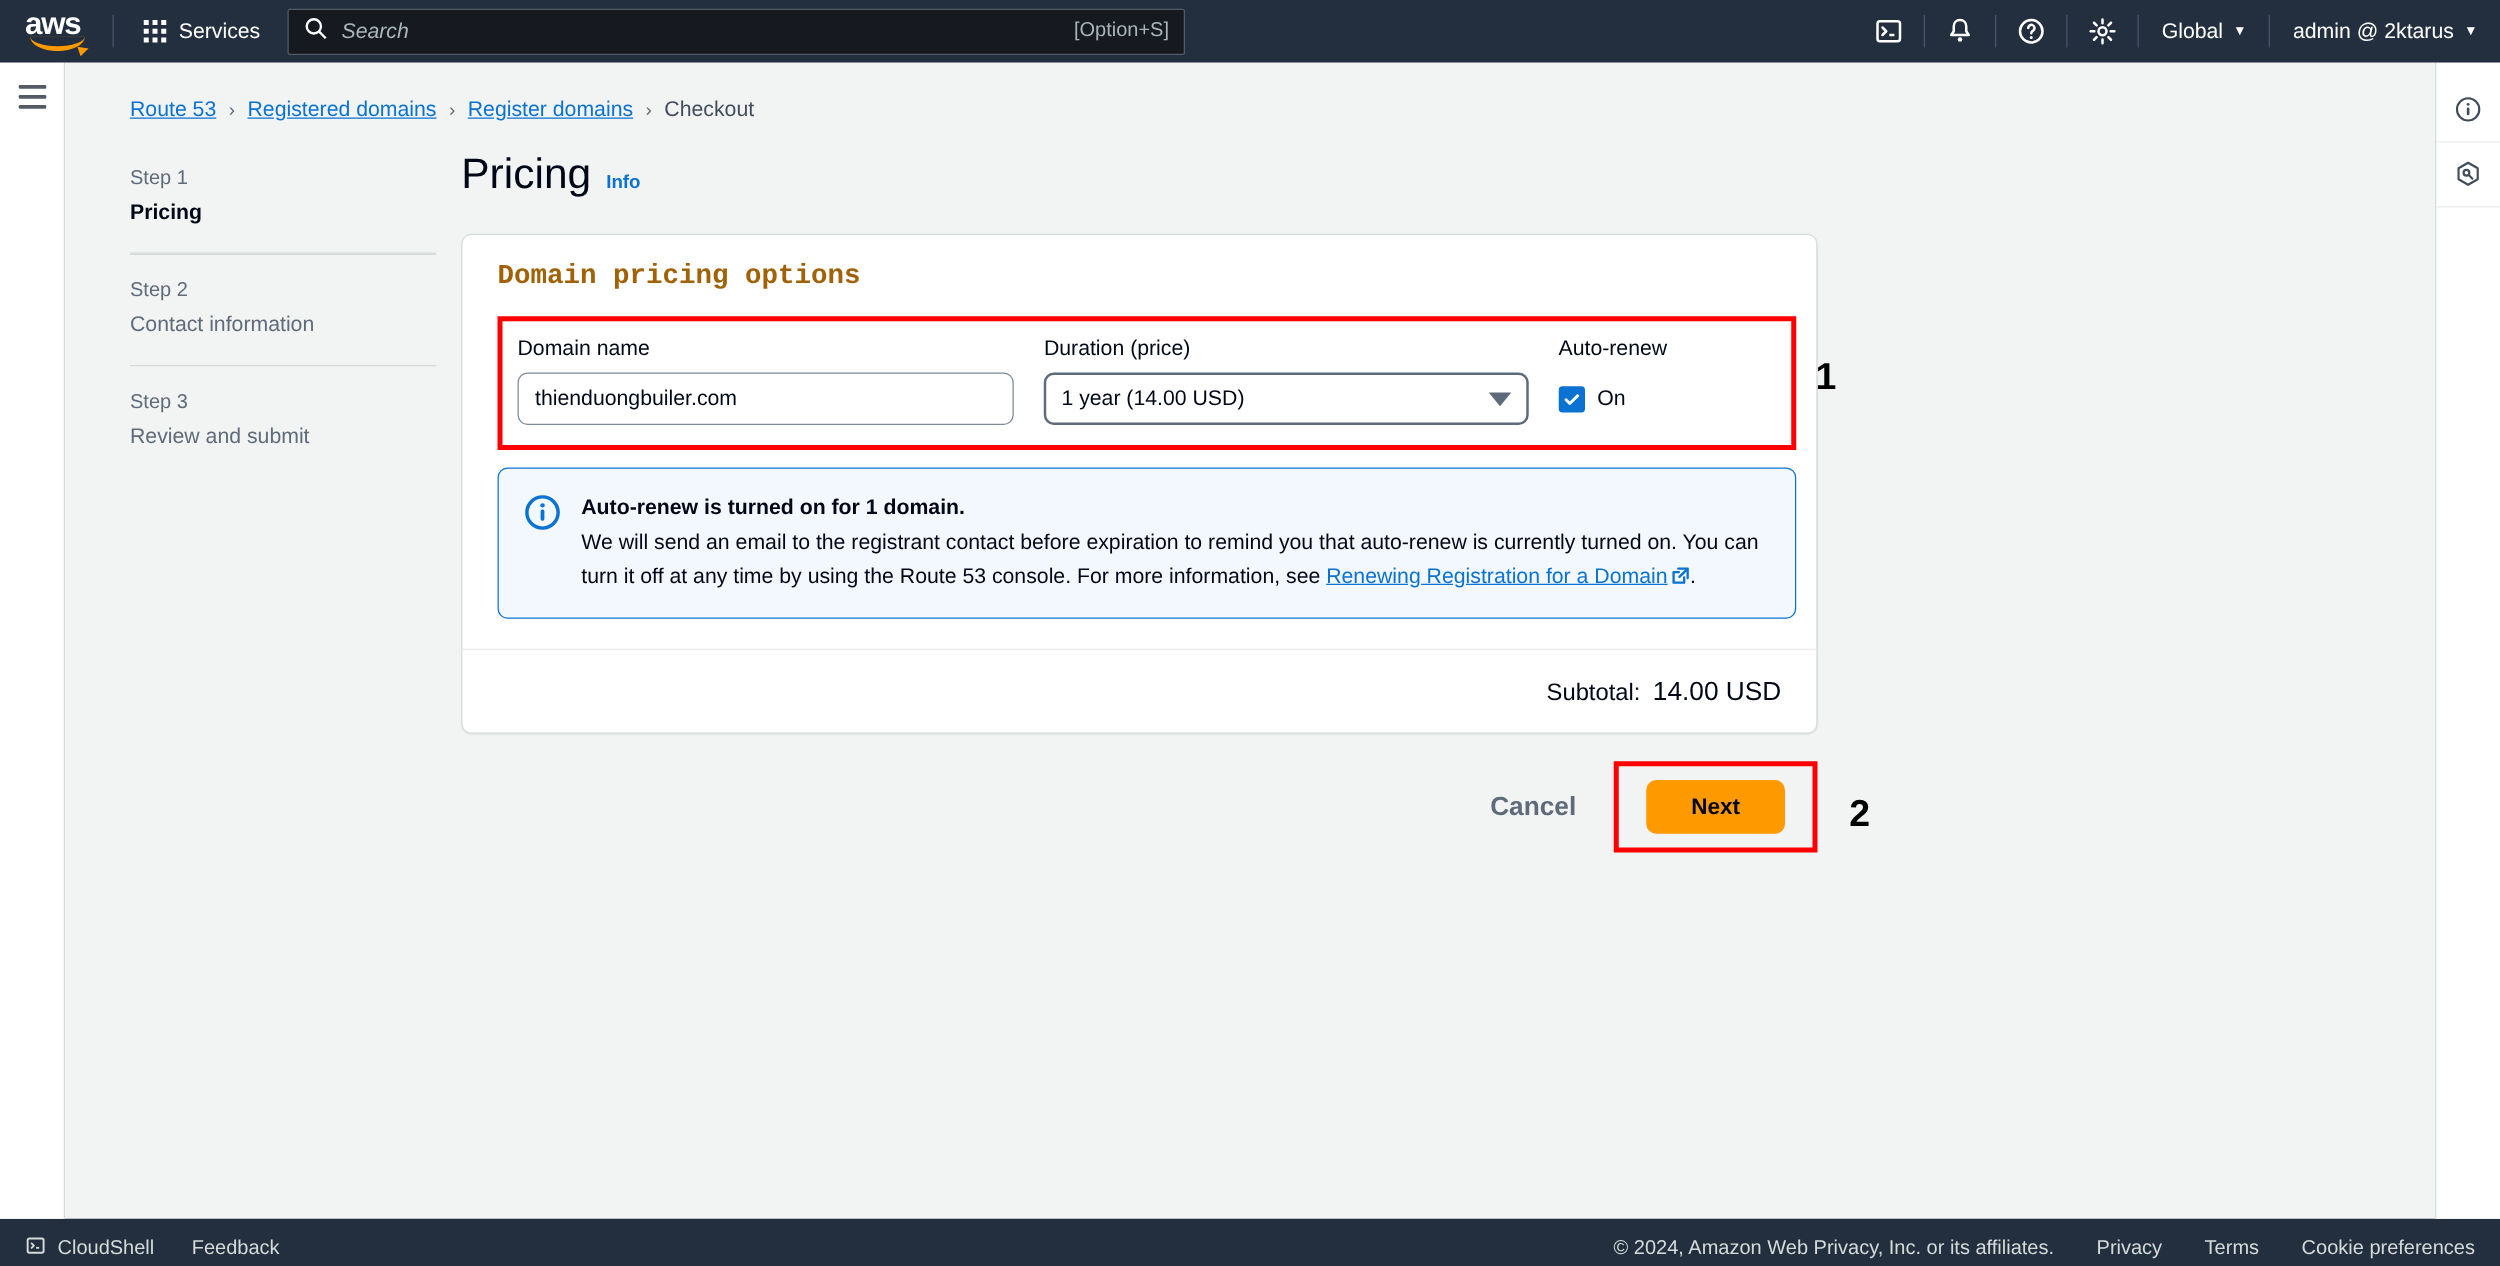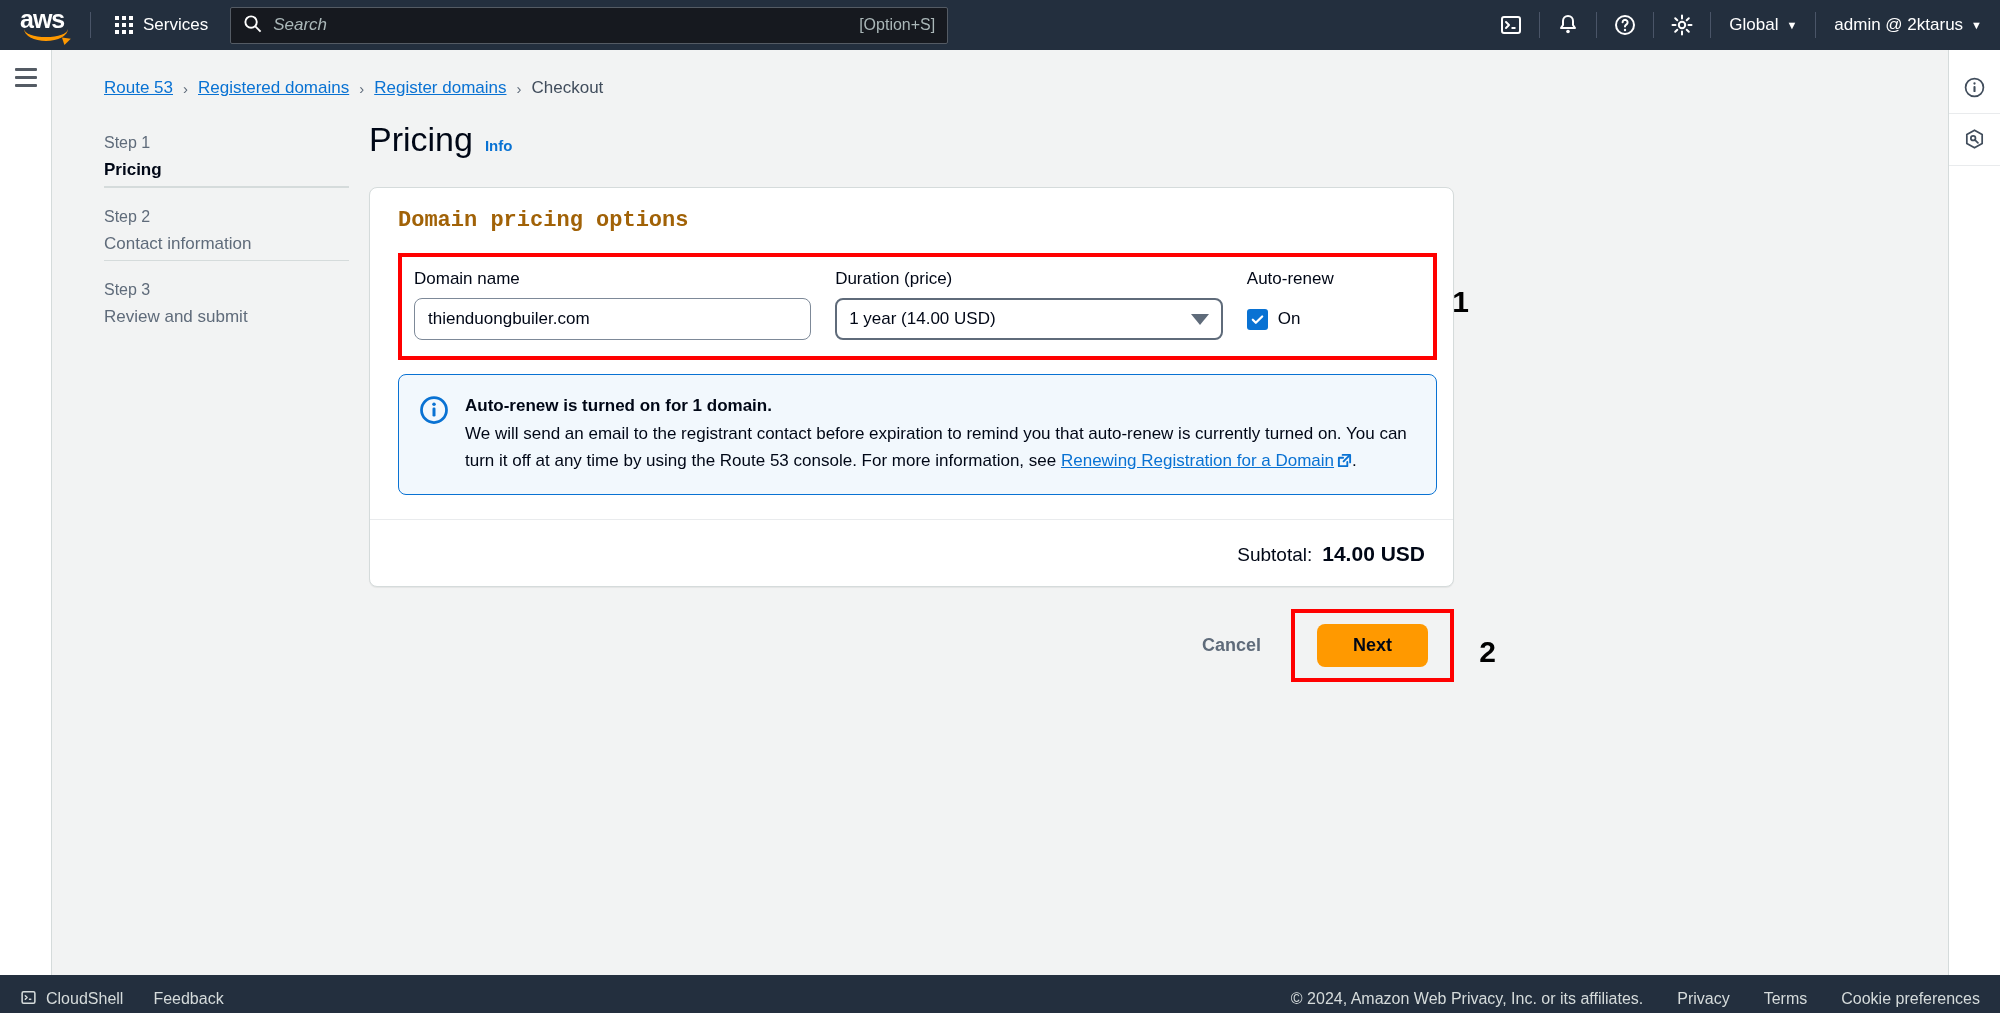--- a/index.html
+++ b/index.html
@@ -70,21 +70,21 @@
     display: flex; align-items: center; gap: 10px; padding: 28px 0 0 52px;
     font-size: 17px;
   }
   #breadcrumb a { color: #0972d3; text-decoration: underline; cursor: pointer; }
   #breadcrumb .sep { color: #5f6b7a; font-size: 15px; }
   #breadcrumb .cur { color: #414d5c; }
 
   #wizard { display: flex; padding-left: 52px; margin-top: 22px; }
 
   #steps { width: 265px; flex: 0 0 265px; padding-right: 20px; }
-  .step { padding: 14px 0 6px 0; }
+  .step { padding: 14px 0 22px 0; }
   .step + .step { border-top: 1px solid #d5dbdb; padding-top: 20px; }
   .step-num { font-size: 16px; color: #5f6b7a; margin-bottom: 8px; }
   .step-name { font-size: 17px; color: #5f6b7a; }
   .step.active .step-name { color: #000716; font-weight: 700; }
   .step:first-child { border-bottom: 1px solid #d5dbdb; }
 
   #formcol { flex: 1; max-width: 1085px; }
   .page-title-row { display: flex; align-items: baseline; gap: 12px; margin-bottom: 28px; }
   .page-title { font-size: 34px; font-weight: 400; color: #000716; }
   .info-link { font-size: 15px; color: #0972d3; font-weight: 700; cursor: pointer; }
@@ -140,26 +140,26 @@
   .alert-icon { flex: 0 0 auto; padding-top: 2px; }
   .alert-body { font-size: 17px; color: #000716; line-height: 1.55; }
   .alert-title { font-weight: 700; display: block; margin-bottom: 2px; }
   .alert a { color: #0972d3; text-decoration: underline; cursor: pointer; }
   .ext-icon { display: inline-block; vertical-align: -2px; margin-left: 3px; }
 
   .divider-row { border-top: 1px solid #e9ebed; margin: 0 -28px; }
   .subtotal-wrap { padding: 22px 28px 0 0; text-align: right; }
   .subtotal-line { font-size: 19px; color: #000716; }
   .subtotal-label { margin-right: 10px; }
-  .subtotal-value { font-weight: 700; font-size: 21px; }
+  .subtotal-value { font-weight: 400; font-size: 21px; }
   .tax-note { font-size: 17px; color: #5f6b7a; margin-top: 6px; }
 
   .actions { display: flex; align-items: center; justify-content: flex-end; margin-top: 22px; position: relative; }
   .btn-cancel {
-    font-size: 18px; font-weight: 700; color: #5f6b7a; padding: 10px 18px;
+    font-size: 21px; font-weight: 700; color: #5f6b7a; padding: 10px 18px;
     cursor: pointer; background: none; border: none; font-family: inherit;
   }
   .next-wrap { border: 4px solid #ff0000; padding: 11px 22px; margin-left: 12px; }
   .btn-next {
     background: #ff9900; border: none; border-radius: 8px; color: #000716;
     font-size: 18px; font-weight: 700; padding: 11px 36px; cursor: pointer;
     font-family: inherit;
   }
 
   #rightrail {

